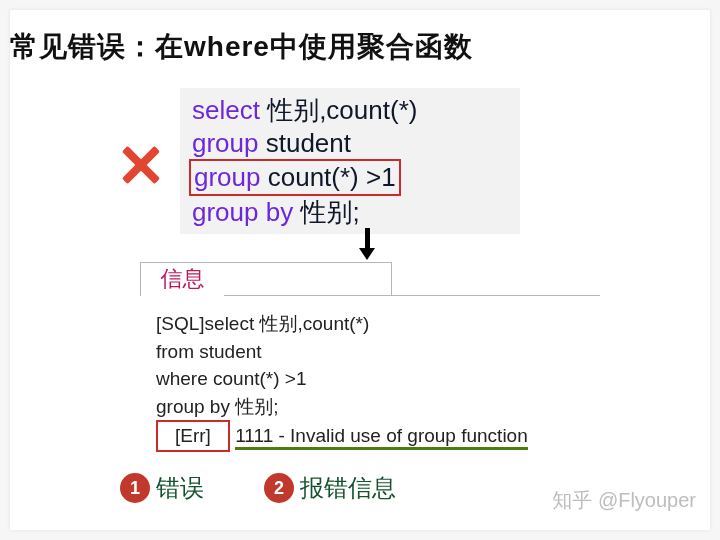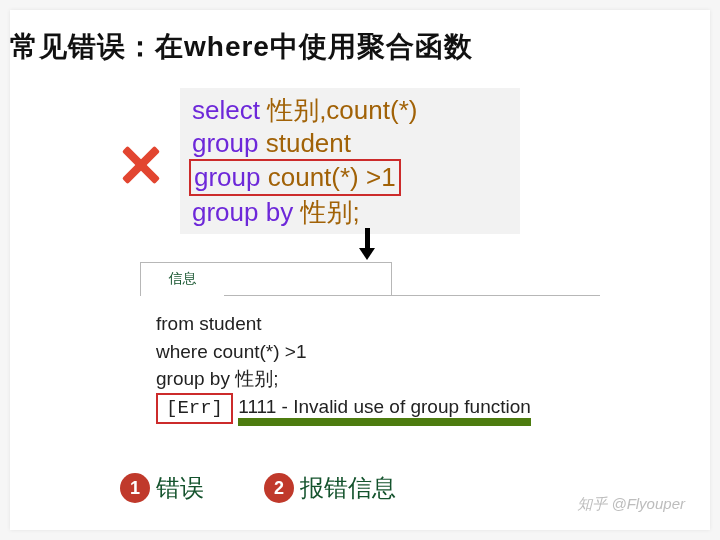--- a/index.html
+++ b/index.html
@@ -32,21 +32,21 @@
       top: 78px;
       left: 170px;
       width: 340px;
       background: #f2f2f2;
       padding: 6px 12px 6px 12px;
       font-family: "Segoe UI", Arial, sans-serif;
       font-size: 26px;
       line-height: 1.25;
     }
     .kw { color: #6d28d9; }
-    .lit { color: #a16207; }
+    .lit { color: #0f172a; }
     .errline {
       border: 2px solid #cc2b2b;
       display: inline-block;
       padding: 0 3px;
       margin-left: -3px;
     }
     .cross-icon {
       position: absolute;
       top: 130px;
       left: 105px;
@@ -100,22 +100,22 @@
       border-left: none;
       background: #fff;
       width: 252px;
       height: 34px;
     }
     .tab {
       border-left: 1px solid #b7b7b7;
       display: flex;
       align-items: center;
       justify-content: center;
-      font-size: 14px;
-      color: #14532d;
+      font-size: 22px;
+      color: #be185d;
       width: 84px;
     }
     .tab.active {
       background: #fff;
       position: relative;
     }
     .tab.active::after {
       content: "";
       position: absolute;
       left: 0; right: 0; bottom: -1px;
@@ -126,26 +126,25 @@
       border-top: 1px solid #b7b7b7;
       margin-top: -1px;
       padding: 14px 10px 6px 16px;
       font-family: Arial, sans-serif;
       font-size: 19px;
       line-height: 1.45;
       color: #222;
     }
     .err-tag {
       border: 2px solid #cc2b2b;
-      padding: 0 8px;
+      padding: 0 17px;
       display: inline-block;
-      font-family: Liberation Mono, monospace;
     }
     .err-underline {
-      border-bottom: 8px solid #4d7c0f;
+      border-bottom: 3px solid #4d7c0f;
       padding-bottom: 1px;
     }
     .legend {
       position: absolute;
       bottom: 26px;
       left: 110px;
       display: flex;
       gap: 60px;
       align-items: center;
     }
@@ -165,25 +164,24 @@
       justify-content: center;
       font-size: 18px;
       font-weight: 600;
     }
     .legend-text {
       color: #14532d;
       font-size: 24px;
     }
     .watermark {
       position: absolute;
-      right: 25px;
+      right: 14px;
       bottom: 16px;
       color: #bdbdbd;
-      font-size: 15px;
-      font-style: italic;
+      font-size: 20px;
       font-family: Arial, sans-serif;
     }
   </style>
 </head>
 <body>
 
 <div class="slide">
   <div class="title">常见错误：在where中使用聚合函数</div>
 
   <div class="cross-icon"></div>
@@ -206,20 +204,21 @@
   <div class="arrow-down">
     <div class="shaft"></div>
     <div class="head"></div>
   </div>
 
   <div class="result-panel">
     <div class="tabs">
       <div class="tab active">信息</div>
     </div>
     <div class="messages">
+      <div>[SQL]select 性别,count(*)</div>
       <div>from student</div>
       <div>where count(*) &gt;1</div>
       <div>group by 性别;</div>
       <div>
         <span class="err-tag">[Err]</span>
         <span class="err-underline">1111 - Invalid use of group function</span>
       </div>
     </div>
   </div>
 

